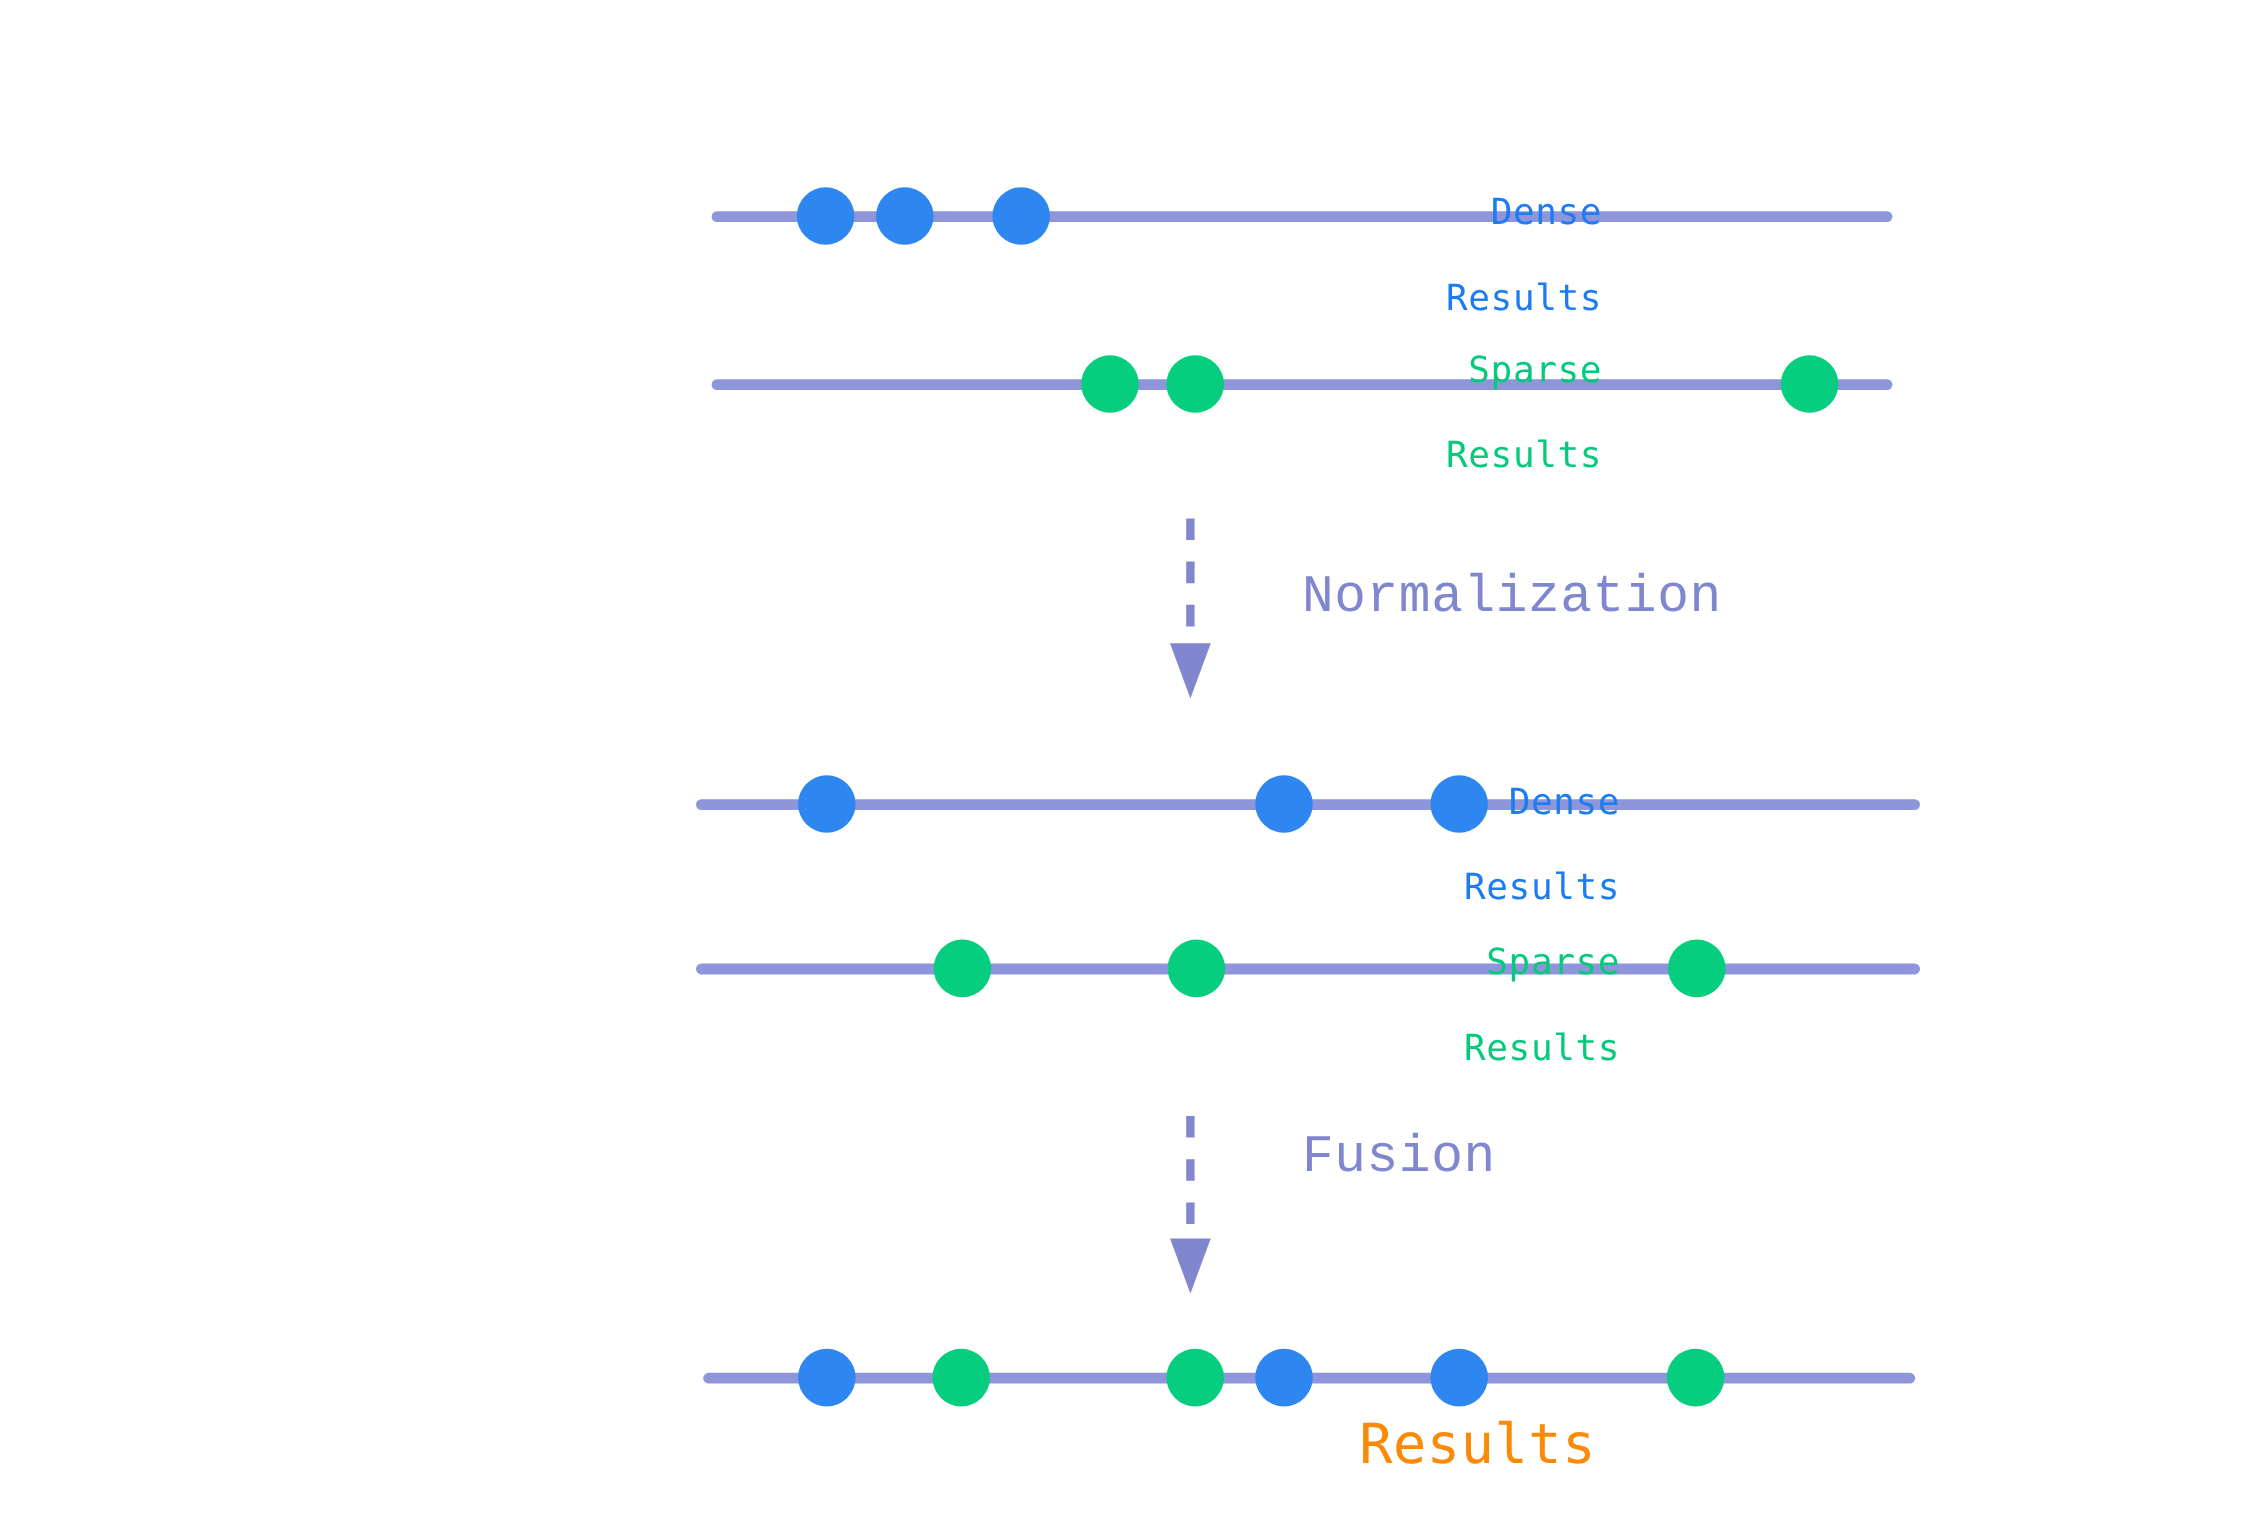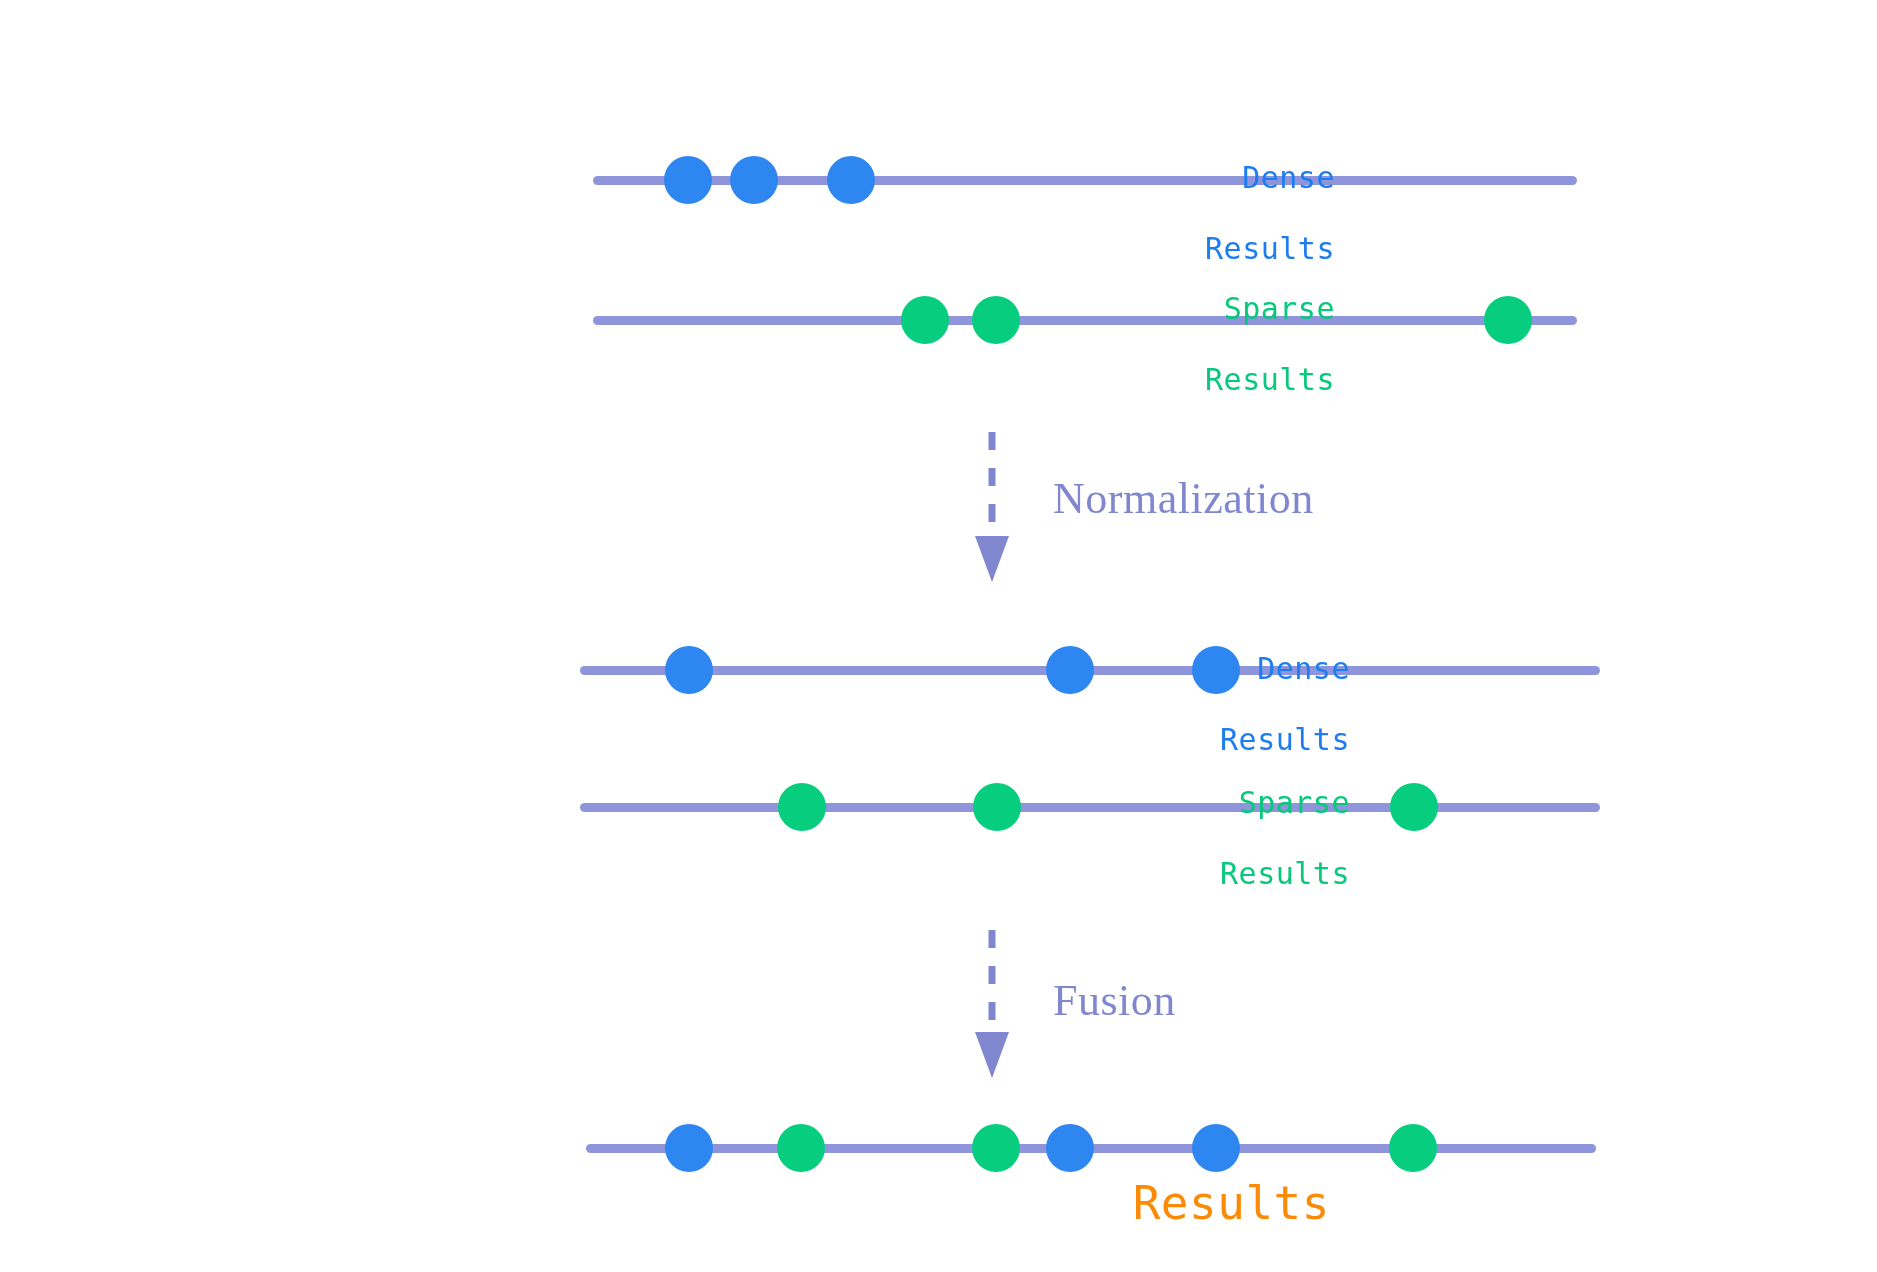--- a/index.html
+++ b/index.html
@@ -52,25 +52,26 @@
   }
   .dot-dense  { background: #2E86F0; }
   .dot-sparse { background: #06CE7E; }
 
   
   .arrow-wrap { position: absolute; }
   .arrow-wrap svg { display: block; overflow: visible; }
   .arrow-label {
     position: absolute;
     color: #8087CF;
-    font-family: Liberation Serif, serif;
+    font-family: Liberation Mono, monospace;
     font-size: 44px;
     letter-spacing: 0.5px;
     white-space: pre;
     user-select: none;
+    margin-left: 32px;
   }
 </style>
 </head>
 <body>
 
 <div id="canvas">
 
   <div class="axis" style="left: 593px; top: 175.5px; width: 984px;"></div>
   <div class="axis" style="left: 593px; top: 315.5px; width: 984px;"></div>
   <div class="axis" style="left: 580px; top: 665.5px; width: 1020px;"></div>
@@ -129,15 +130,15 @@
     </svg>
   </div>
   <div class="arrow-label" style="left: 1053px; top: 473px;">Normalization</div>
 
   <div class="arrow-wrap" style="left: 972px; top: 930px;">
     <svg width="40" height="148" viewBox="0 0 40 148">
       <line x1="20" y1="0" x2="20" y2="102" stroke="#8087CF" stroke-width="7" stroke-dasharray="18 18" stroke-linecap="butt"></line>
       <path d="M 20 148 L 3 102 L 37 102 Z" fill="#8087CF"></path>
     </svg>
   </div>
-  <div class="arrow-label" style="left: 1053px; top: 975px;">Fusion</div>
+  <div class="arrow-label" style="left: 1053px; top: 940px;">Fusion</div>
 
 </div>
 
 </body></html>

